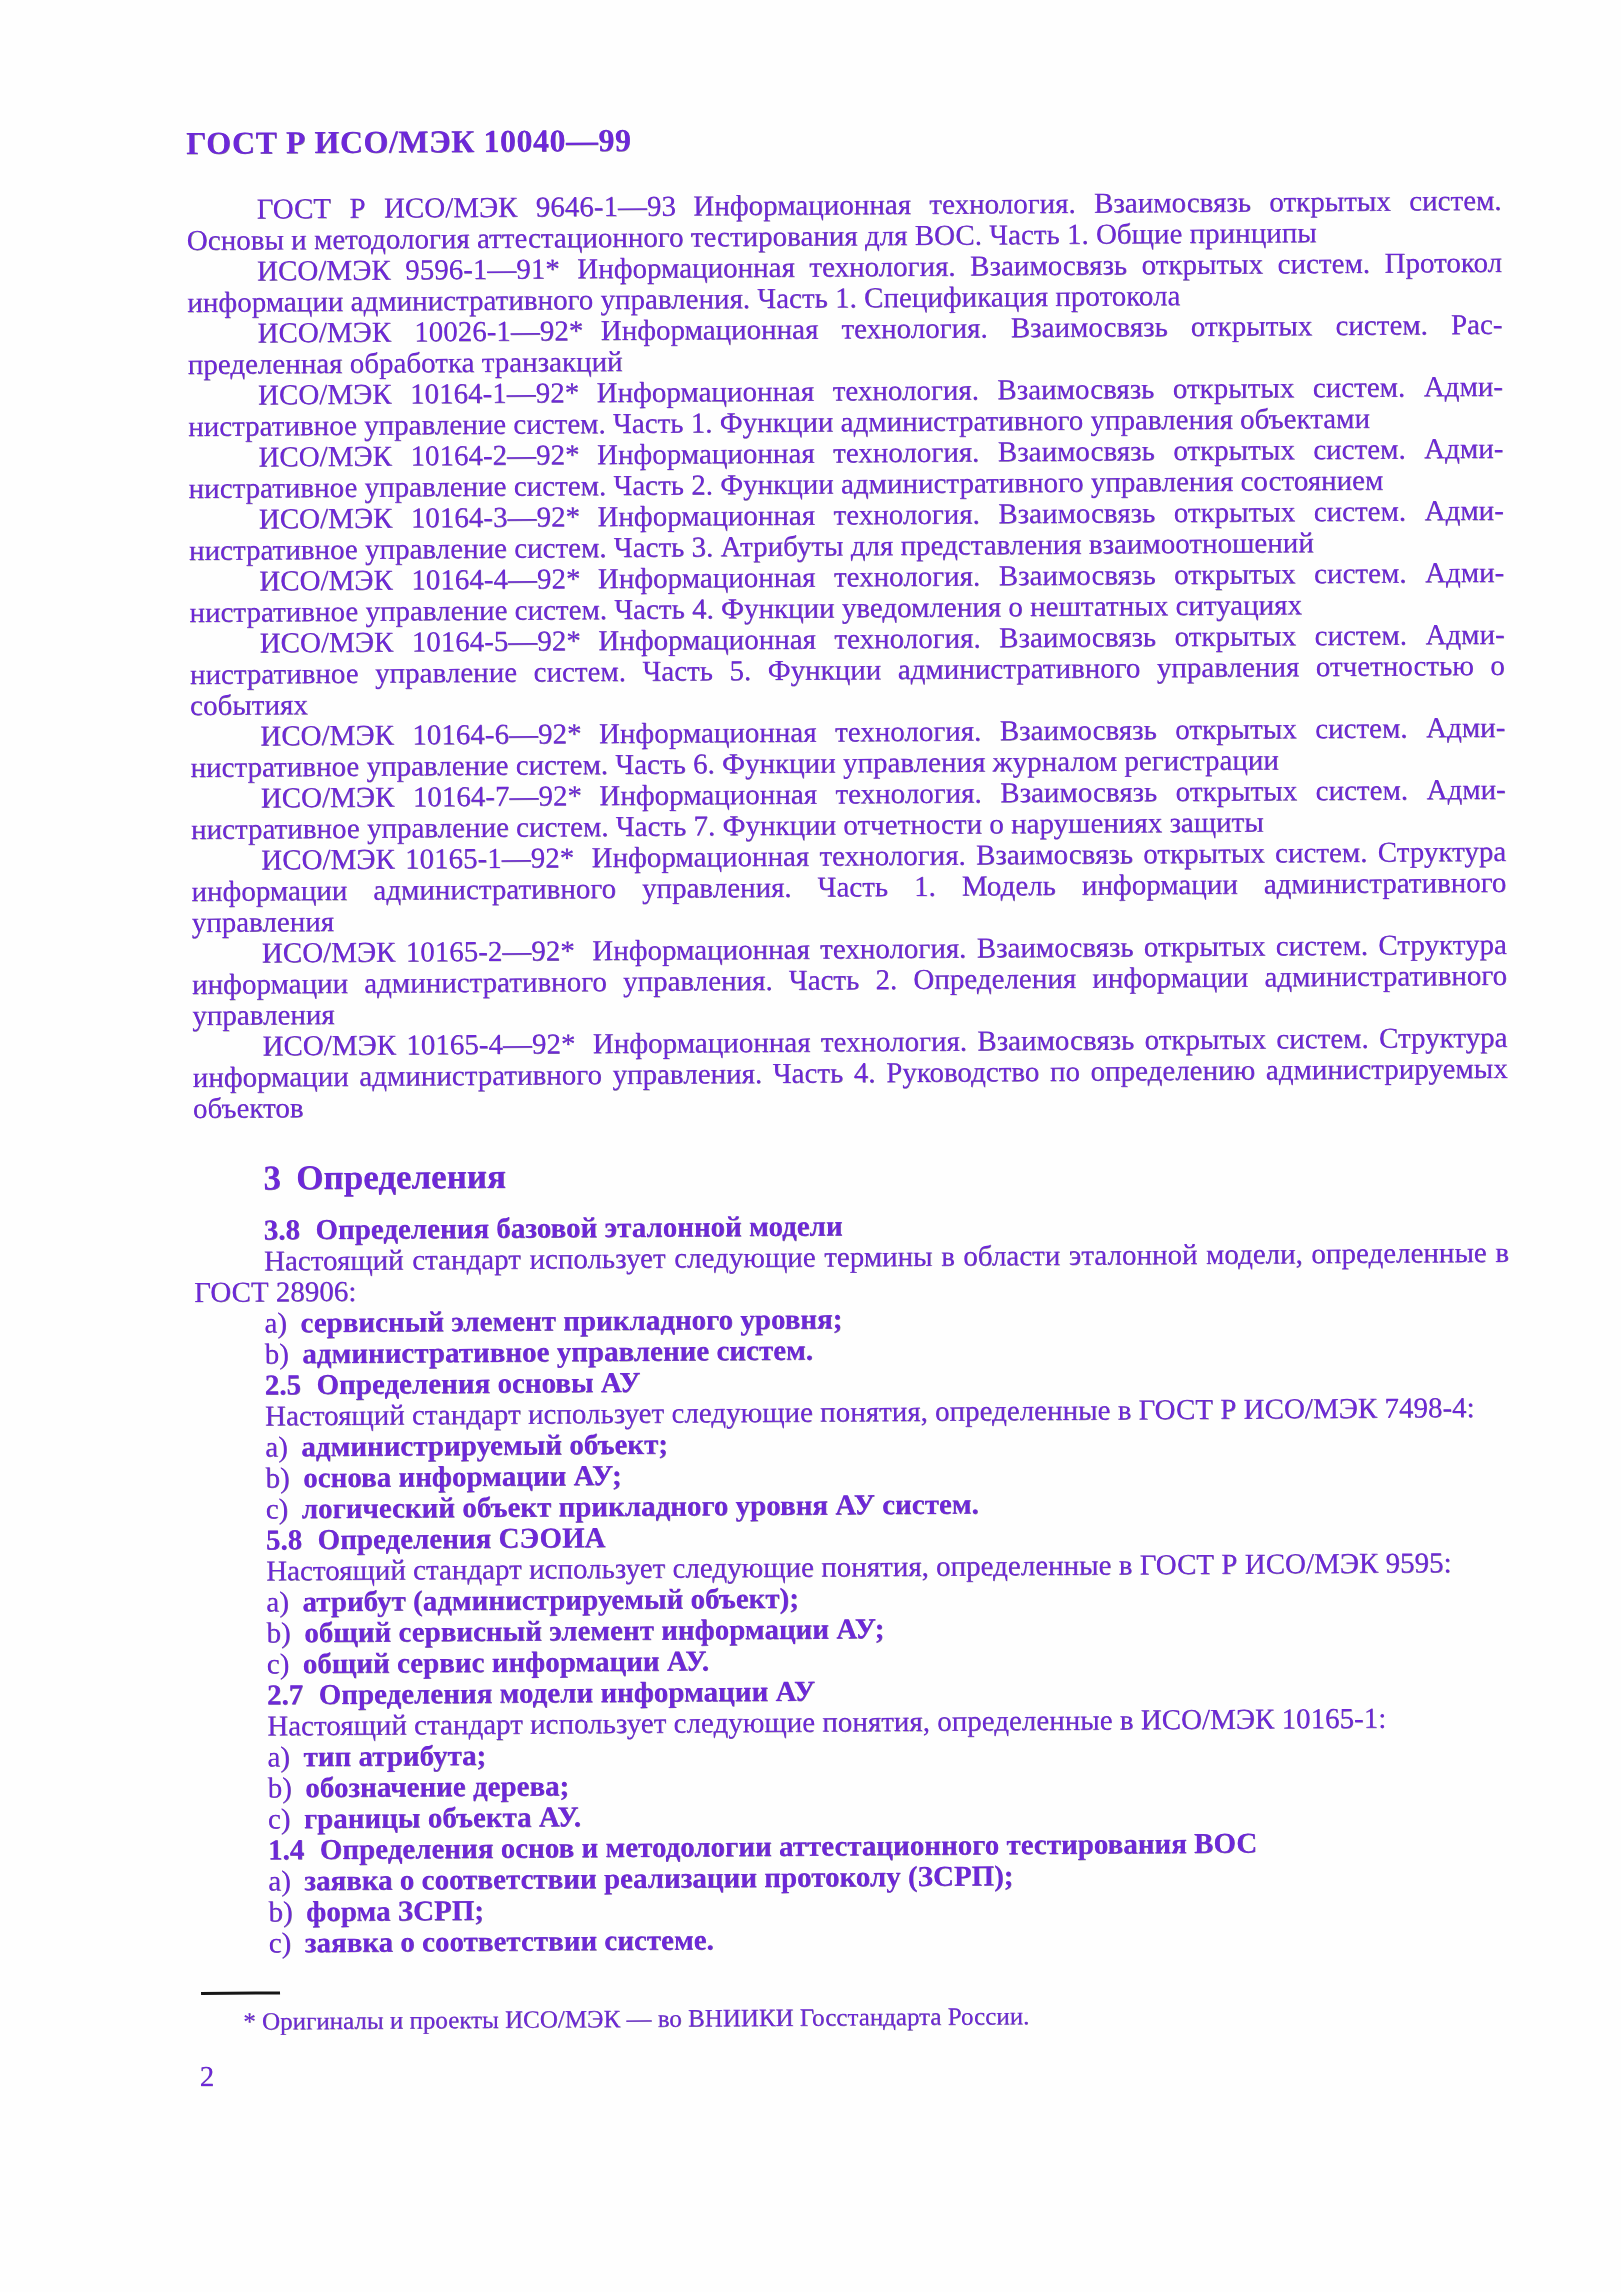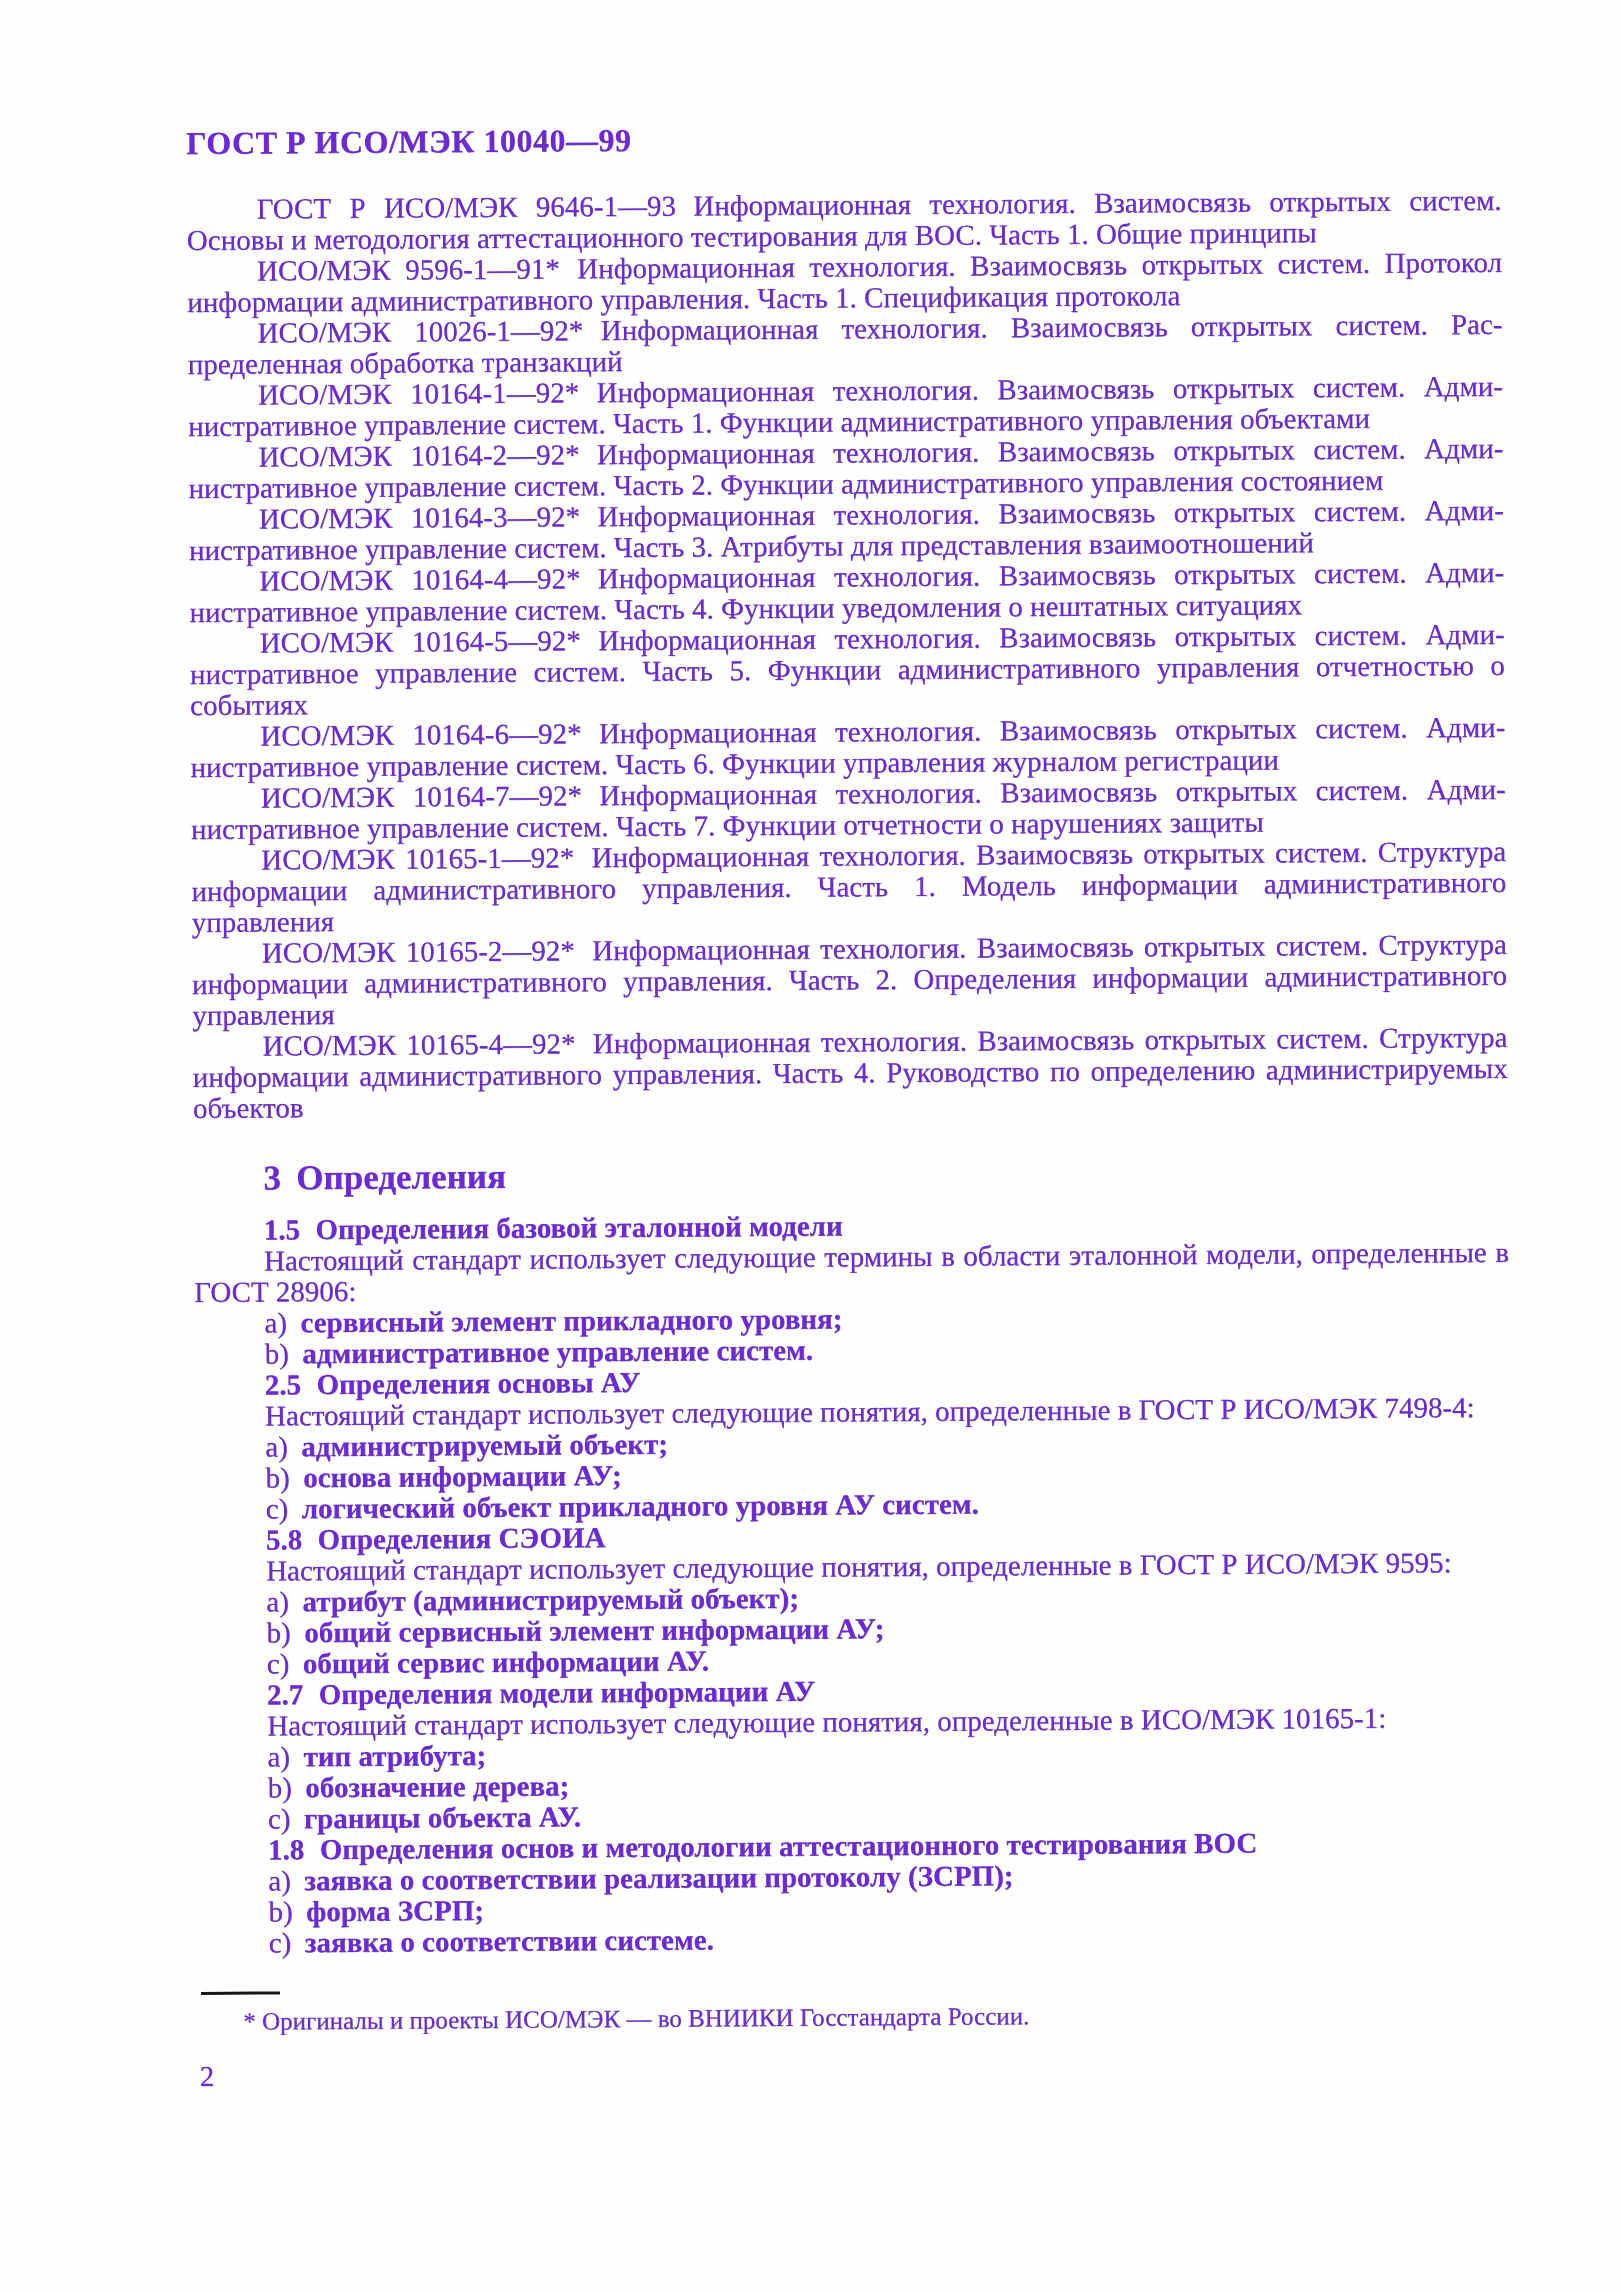--- a/index.html
+++ b/index.html
@@ -74,40 +74,40 @@
         <p class="para ref"><span class="code">ИСО/МЭК 10165-1—92*</span>Информационная технология. Взаимосвязь открытых систем. Струк­тура информации административного управления. Часть 1. Модель информации административного управления</p>
         <p class="para ref"><span class="code">ИСО/МЭК 10165-2—92*</span>Информационная технология. Взаимосвязь открытых систем. Струк­тура информации административного управления. Часть 2. Определения информации администра­тивного управления</p>
         <p class="para ref"><span class="code">ИСО/МЭК 10165-4—92*</span>Информационная технология. Взаимосвязь открытых систем. Струк­тура информации административного управления. Часть 4. Руководство по определению админи­стрируемых объектов</p>
       </div>
 
     <p class="section-head">
       <span class="secnum">3</span><span>Определения</span>
     </p>
 
     <div>
-        <p class="para subhead"><span class="subnum">1.5</span><span>Определения базовой эталонной модели</span></p>
+        <p class="para subhead"><span class="subnum">3.8</span><span>Определения базовой эталонной модели</span></p>
         <p class="para">Настоящий стандарт использует следующие термины в области эталонной модели, определен­ные в ГОСТ 28906:</p>
         <p class="para item"><span class="marker">a)</span><span class="item-text">сервисный элемент прикладного уровня;</span></p>
         <p class="para item"><span class="marker">b)</span><span class="item-text">административное управление систем.</span></p>
         <p class="para subhead"><span class="subnum">2.5</span><span>Определения основы АУ</span></p>
         <p class="para">Настоящий стандарт использует следующие понятия, определенные в ГОСТ Р ИСО/МЭК 7498-4:</p>
         <p class="para item"><span class="marker">a)</span><span class="item-text">администрируемый объект;</span></p>
         <p class="para item"><span class="marker">b)</span><span class="item-text">основа информации АУ;</span></p>
         <p class="para item"><span class="marker">c)</span><span class="item-text">логический объект прикладного уровня АУ систем.</span></p>
         <p class="para subhead"><span class="subnum">5.8</span><span>Определения СЭОИА</span></p>
         <p class="para">Настоящий стандарт использует следующие понятия, определенные в ГОСТ Р ИСО/МЭК 9595:</p>
         <p class="para item"><span class="marker">a)</span><span class="item-text">атрибут (администрируемый объект);</span></p>
         <p class="para item"><span class="marker">b)</span><span class="item-text">общий сервисный элемент информации АУ;</span></p>
         <p class="para item"><span class="marker">c)</span><span class="item-text">общий сервис информации АУ.</span></p>
         <p class="para subhead"><span class="subnum">2.7</span><span>Определения модели информации АУ</span></p>
         <p class="para">Настоящий стандарт использует следующие понятия, определенные в ИСО/МЭК 10165-1:</p>
         <p class="para item"><span class="marker">a)</span><span class="item-text">тип атрибута;</span></p>
         <p class="para item"><span class="marker">b)</span><span class="item-text">обозначение дерева;</span></p>
         <p class="para item"><span class="marker">c)</span><span class="item-text">границы объекта АУ.</span></p>
-        <p class="para subhead"><span class="subnum">1.8</span><span>Определения основ и методологии аттестационного тестирования ВОС</span></p>
+        <p class="para subhead"><span class="subnum">1.4</span><span>Определения основ и методологии аттестационного тестирования ВОС</span></p>
         <p class="para item"><span class="marker">a)</span><span class="item-text">заявка о соответствии реализации протоколу (ЗСРП);</span></p>
         <p class="para item"><span class="marker">b)</span><span class="item-text">форма ЗСРП;</span></p>
         <p class="para item"><span class="marker">c)</span><span class="item-text">заявка о соответствии системе.</span></p>
       </div>
 
     <div class="footnote-block">
       <div class="footnote-rule"></div>
       <p class="footnote">* Оригиналы и проекты ИСО/МЭК — во ВНИИКИ Госстандарта России.</p>
     </div>
 

